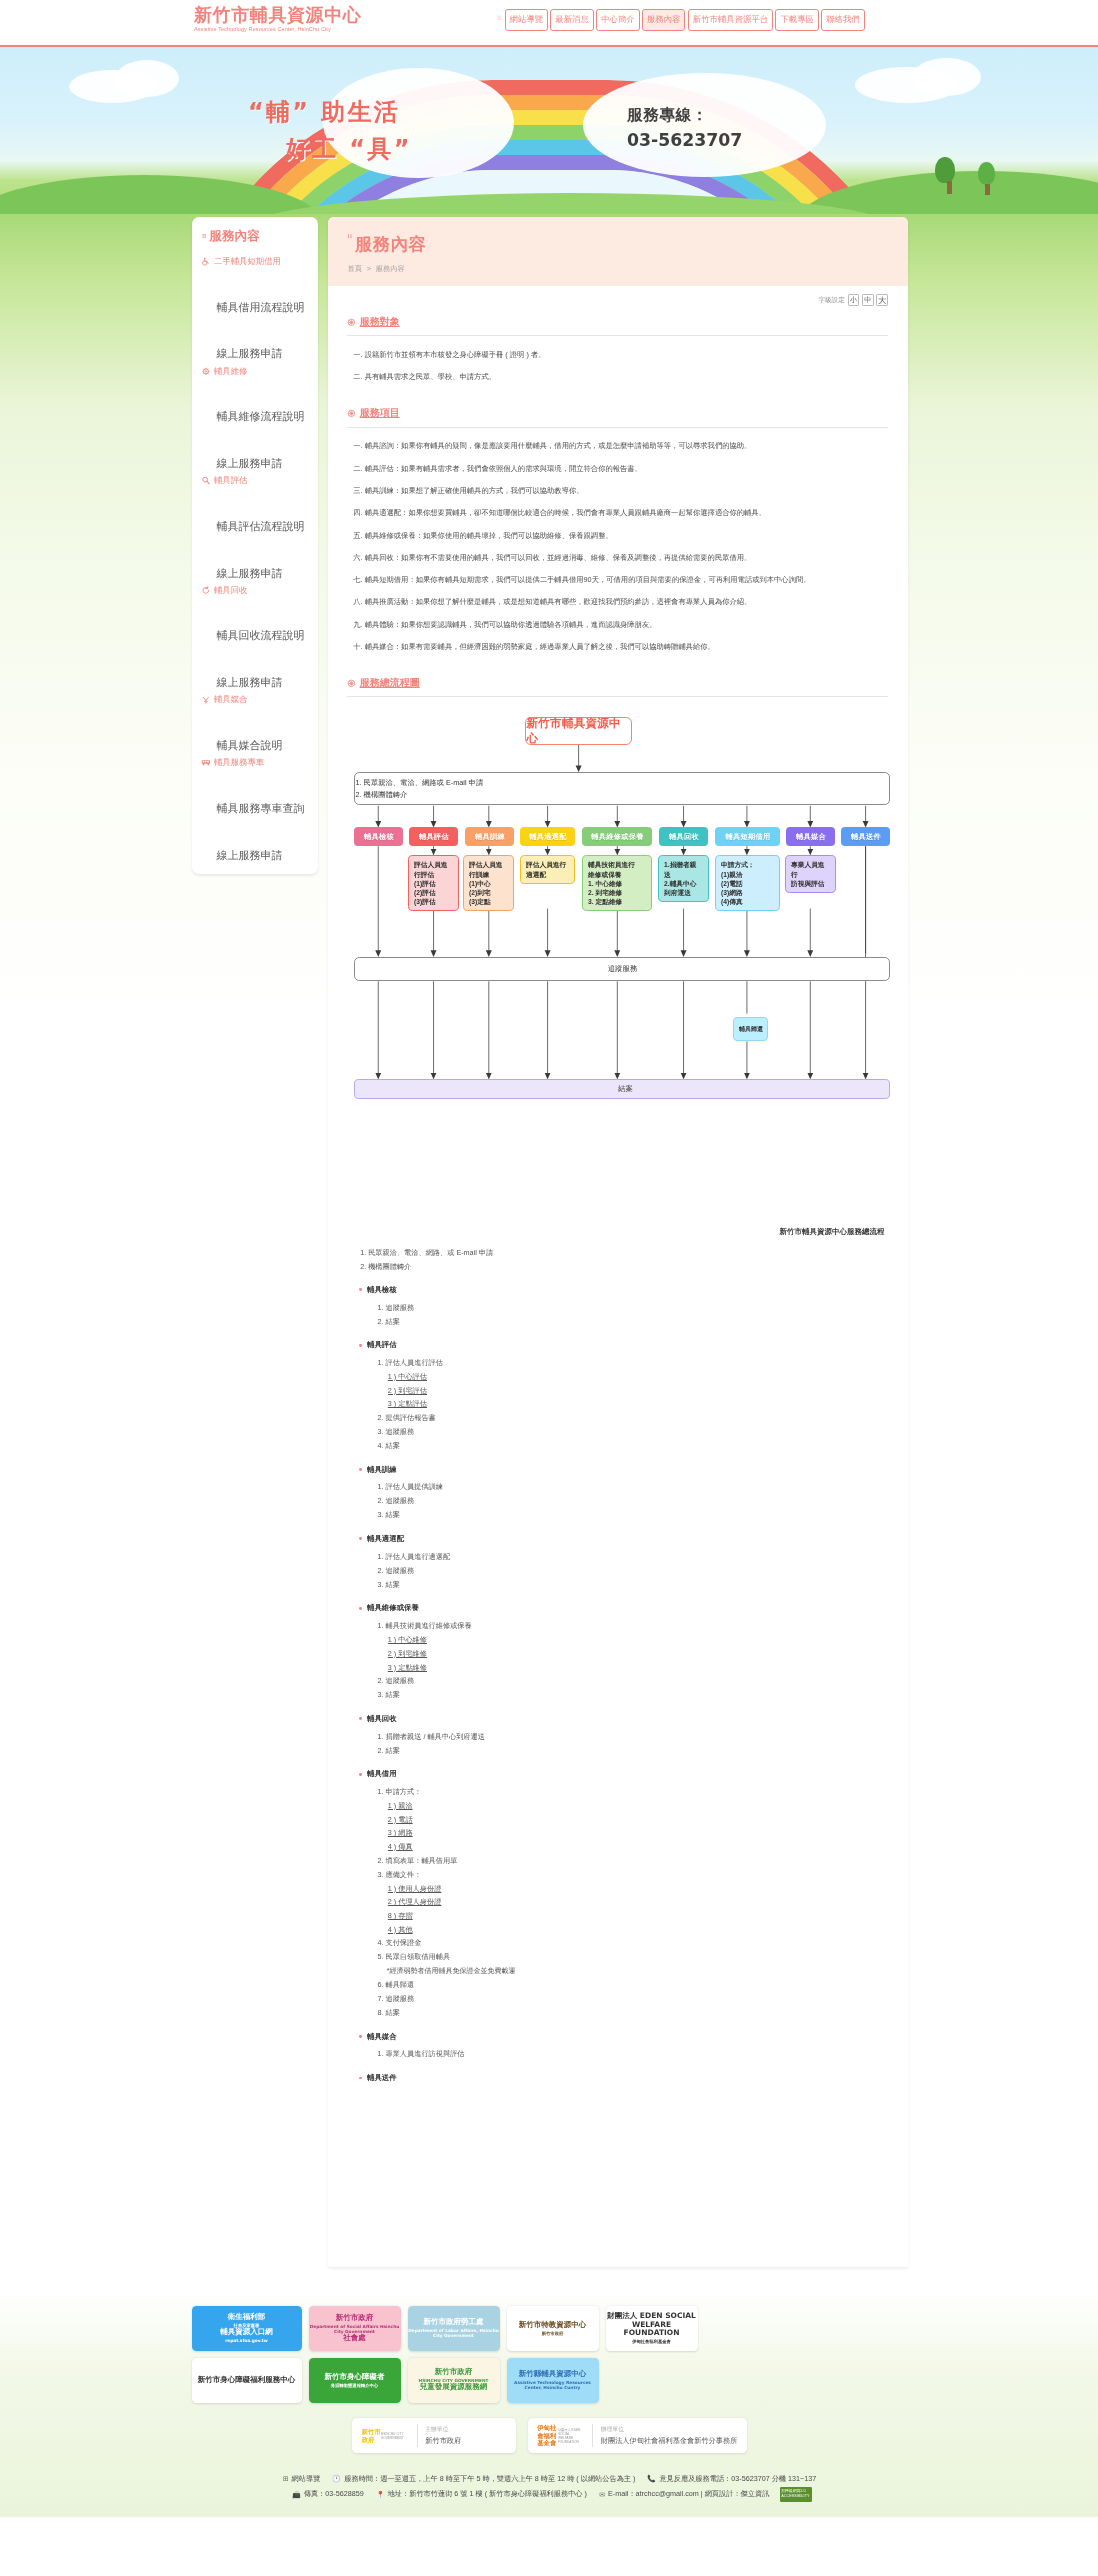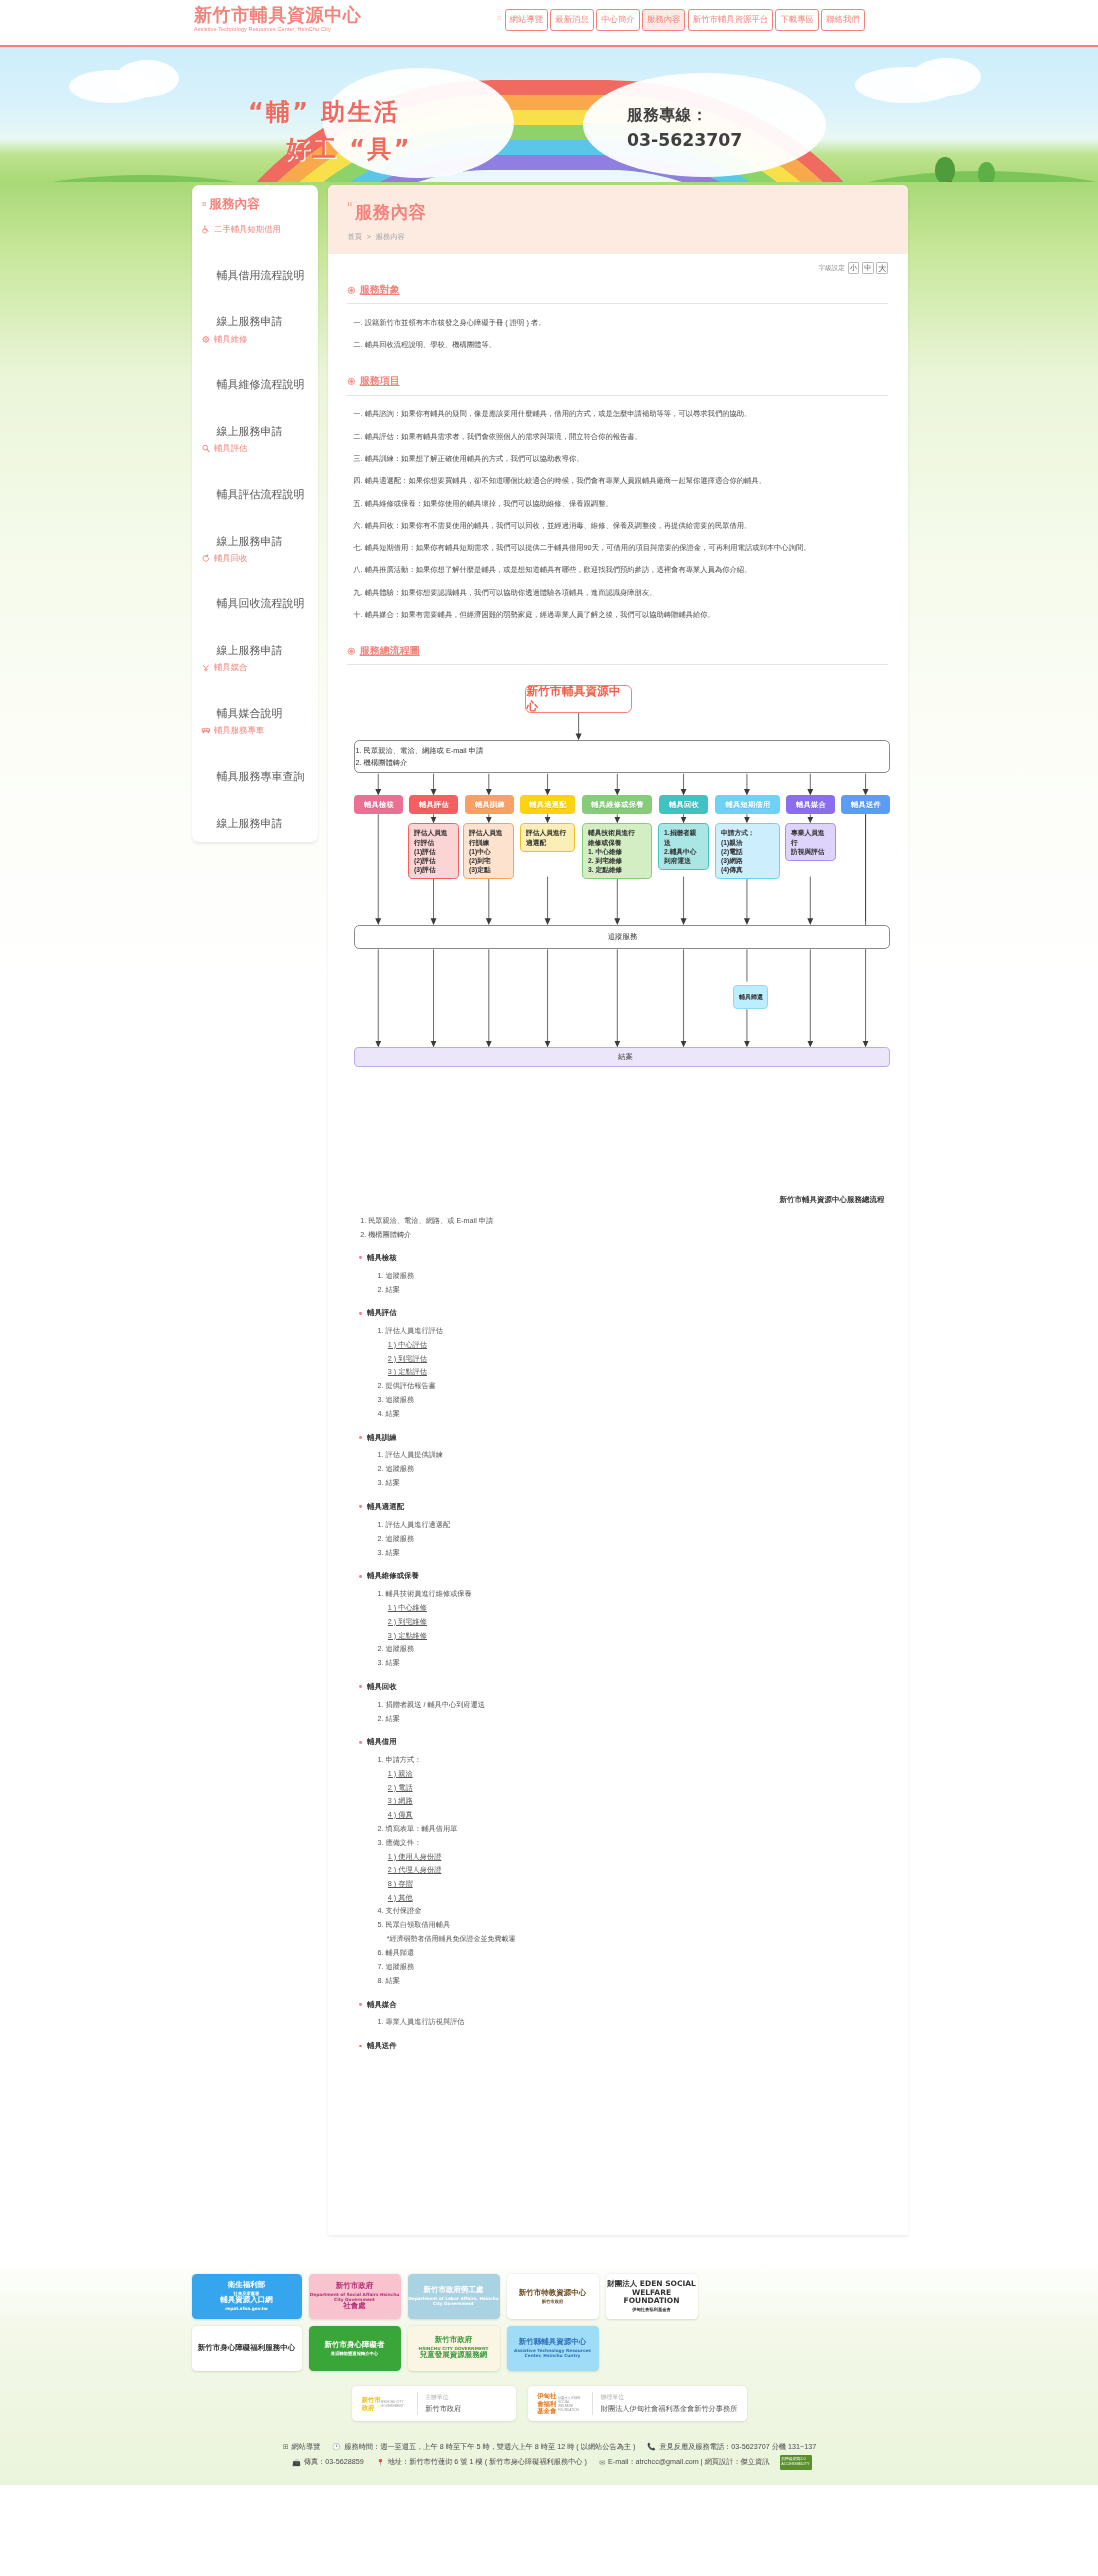--- a/index.html
+++ b/index.html
@@ -41,21 +41,21 @@
     border: 0.6px solid #f4837c; border-radius: 2.9px;
     color: #f4837c; font-size: 8.4px;
     padding: 5.2px 4px 5.8px 4px;
     background: #fff; white-space: nowrap; line-height: 1;
   }
   .nav-item.active { background: #fdeae6; }
   .headrule { width:1099px; height:2.3px; background:#f4837c; }
 
   
   .hero {
-    width: 1099px; height: 135px; position: relative; overflow: hidden;
+    width: 1099px; height: 167px; position: relative; overflow: hidden;
     background: linear-gradient(#cdeefb 0%, #d9f2fb 45%, #e9f8f3 68%, #bde38e 80%, #a9d977 100%);
   }
   .cloud { position:absolute; background:#fff; border-radius:50%; opacity:.92;}
   .rainbow {
     position:absolute; left:50%; top:33px; transform:translateX(-50%);
     width: 762px; height: 323px; border-radius: 381px 381px 0 0;
     background: conic-gradient(from 0deg, transparent 0 0);
     overflow:hidden;
   }
   .rbband { position:absolute; left:0; top:0; width:100%; height:100%; border-radius:381px 381px 0 0;}
@@ -443,21 +443,21 @@
           <svg class="gear" viewBox="0 0 24 24">
             <circle cx="12" cy="12" r="9" fill="none" stroke="#f4837c" stroke-width="2"></circle>
             <circle cx="12" cy="12" r="3.4" fill="none" stroke="#f4837c" stroke-width="2"></circle>
             <path d="M12 3v18M3 12h18M5.6 5.6l12.8 12.8M18.4 5.6L5.6 18.4" stroke="#f4837c" stroke-width="1.4"></path>
           </svg>
           <span>服務對象</span>
         </div>
         <div class="sec-rule"></div>
         <div class="sec-body" id="target-body">
             <p>一. 設籍新竹市並領有本市核發之身心障礙手冊 ( 證明 ) 者。</p>
-            <p>二. 輔具回收流程說明、學校、機構團體等。</p>
+            <p>二. 具有輔具需求之民眾、學校、申請方式。</p>
           </div>
       </section>
 
       <section class="sec">
         <div class="sec-h">
           <svg class="gear" viewBox="0 0 24 24">
             <circle cx="12" cy="12" r="9" fill="none" stroke="#f4837c" stroke-width="2"></circle>
             <circle cx="12" cy="12" r="3.4" fill="none" stroke="#f4837c" stroke-width="2"></circle>
             <path d="M12 3v18M3 12h18M5.6 5.6l12.8 12.8M18.4 5.6L5.6 18.4" stroke="#f4837c" stroke-width="1.4"></path>
           </svg>

